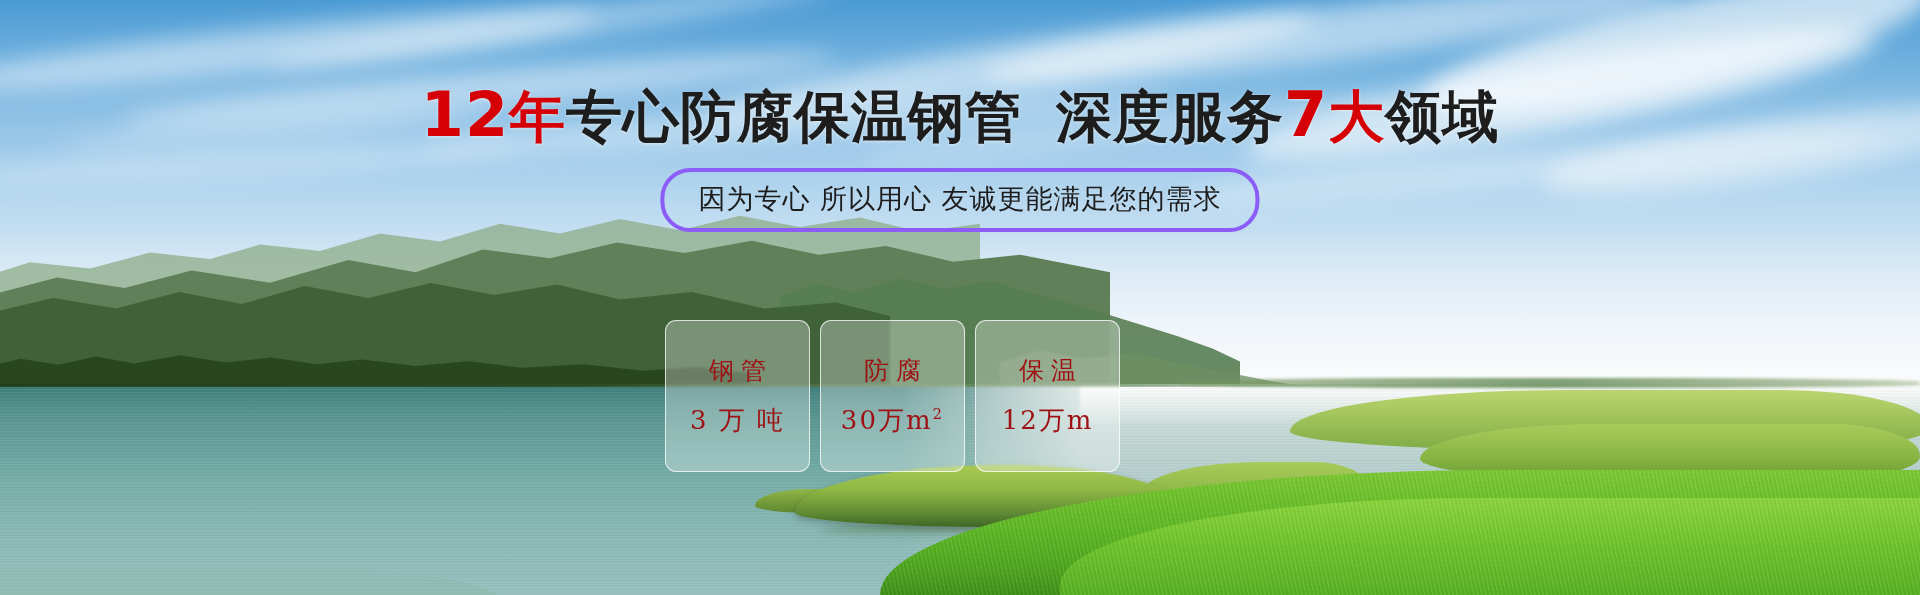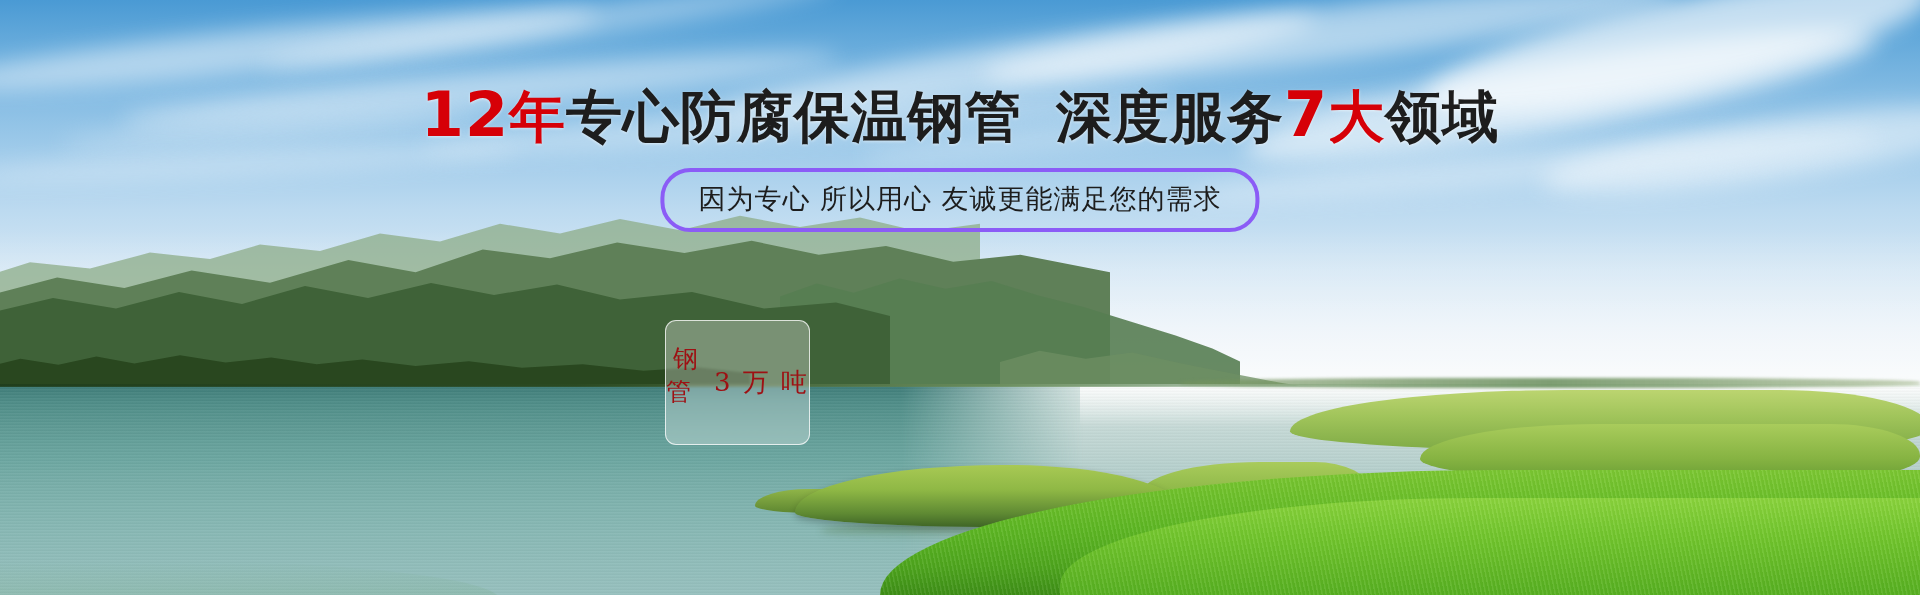--- a/index.html
+++ b/index.html
@@ -258,26 +258,26 @@
     font-family:"DejaVu Sans","Liberation Sans",sans-serif;
   }
 
   .cards {
     position:absolute;
     left:665px; top:320px;
     display:flex;
     gap:10px;
   }
   .card {
-    width:145px; height:125px;
+    width:145px; height:152px;
     background:rgba(255,255,255,0.30);
     border:1px solid rgba(255,255,255,0.75);
     border-radius:11px;
     display:flex;
-    flex-direction:row;
+    flex-direction:column;
     align-items:center;
     justify-content:center;
     backdrop-filter:blur(1px);
   }
   .card-title {
     font-size:25px;
     color:#9e1013;
     letter-spacing:7px;
     text-indent:7px;
     margin-bottom:16px;
@@ -348,17 +348,25 @@
 
     <div class="pill">因为专心 所以用心  友诚更能满足您的需求</div>
 
     <div class="cards">
 
       <div class="card">
         <div class="card-title">钢管</div>
         <div class="card-value">3 万 吨</div>
       </div>
 
-
+      <div class="card">
+        <div class="card-title">防腐</div>
+        <div class="card-value"><span>30万m</span><sup>2</sup></div>
+      </div>
+
+      <div class="card">
+        <div class="card-title">保温</div>
+        <div class="card-value">12万m</div>
+      </div>
 
     </div>
   </div>
 </div>
 
 </body></html>

